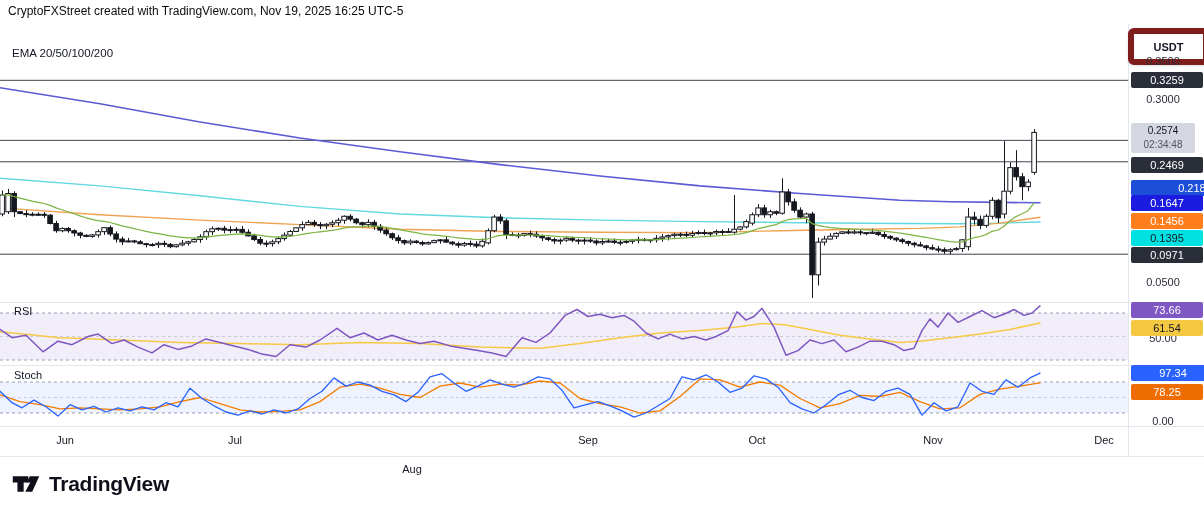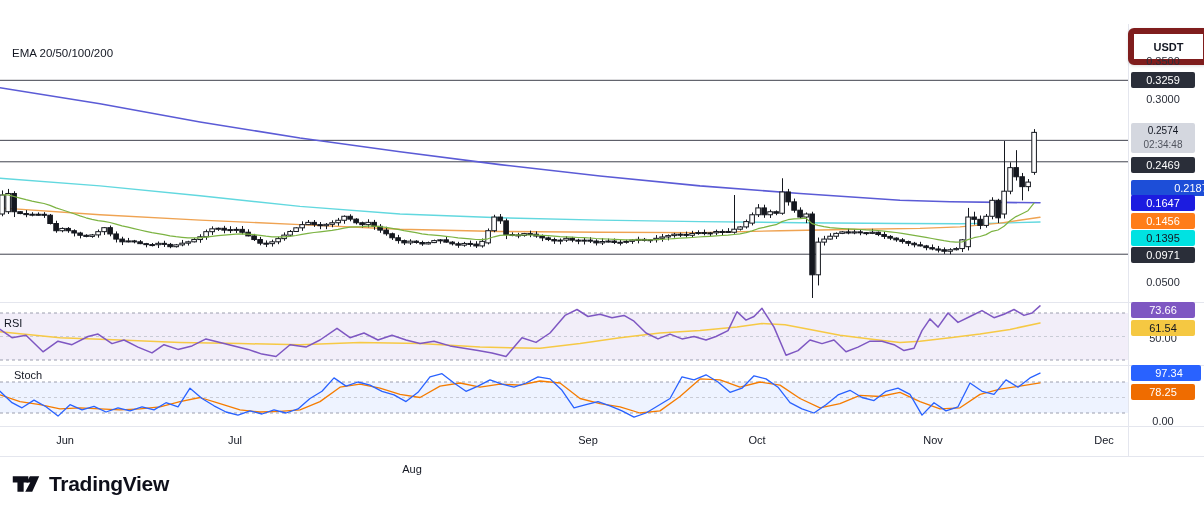--- a/index.html
+++ b/index.html
@@ -8,37 +8,38 @@
   .attribution{position:absolute;left:8px;top:4px;font-size:12px;color:#0c0c0c;white-space:pre;}
   #chart-svg{position:absolute;left:0;top:0;}
   .hdr{position:absolute;left:12px;top:29px;font-size:11.5px;color:#131722;white-space:nowrap;}
   .hdr .sym{margin-right:12px;}
   .hdr .v{margin-right:9px;}
   .hdr2{position:absolute;left:12px;top:47px;font-size:11.5px;color:#131722;}
   .usdt-btn{position:absolute;left:1128px;top:28px;width:69px;height:25px;background:#fff;
             border:6px solid #7f1d1d;border-radius:6px;box-shadow:0 1px 3px rgba(60,64,77,.18);
             font-size:11px;font-weight:700;color:#131722;display:flex;align-items:center;justify-content:center;}
   .pane-label{position:absolute;font-size:11px;color:#131722;}
-  #rsi-label{left:4px;top:305px;margin-top:12px;}
+  #rsi-label{left:14px;top:305px;}
   #stoch-label{left:14px;top:369px;}
   .ax-plain{position:absolute;left:1130px;width:66px;text-align:center;font-size:11px;color:#2a2e39;}
-  .ax-badge{position:absolute;left:1131px;width:64px;height:16px;line-height:16px;border-radius:2px;
+  .ax-badge{position:absolute;left:1131px;width:72px;height:16px;line-height:16px;border-radius:2px;
             text-align:center;font-size:11px;font-weight:500;}
   .price-badge{position:absolute;left:1131px;width:64px;border-radius:2px;text-align:center;
                font-size:10px;background:#d4d7df;padding:1px 0;}
   .price-badge .pb-price{color:#131722;line-height:14px;font-weight:500;}
   .price-badge .pb-cd{color:#50545e;line-height:14px;}
   .month{position:absolute;top:434px;font-size:11px;color:#131722;transform:translateX(-50%);}
   .tv-logo{position:absolute;left:12px;top:471px;display:flex;align-items:center;gap:9px;cursor:pointer;text-decoration:none;}
   .tv-logo span{font-size:21px;font-weight:800;color:#0e0f1a;letter-spacing:-0.3px;}
 </style>
 </head>
 <body>
 
 <div class="shot">
+  <div class="attribution">CryptoFXStreet created with TradingView.com, Nov 19, 2025 16:25 UTC-5</div>
 
   <svg id="chart-svg" width="1204" height="513">
       <rect x="0" y="313" width="1128" height="47" fill="rgba(126,87,194,0.10)"></rect>
       <rect x="0" y="382" width="1128" height="31" fill="rgba(41,98,255,0.08)"></rect>
       <line x1="0" y1="313" x2="1128" y2="313" stroke="#9b9eae" stroke-width="1" stroke-dasharray="3,3"></line>
       <line x1="0" y1="336.5" x2="1128" y2="336.5" stroke="#c9ccd6" stroke-width="1" stroke-dasharray="3,3"></line>
       <line x1="0" y1="360" x2="1128" y2="360" stroke="#9b9eae" stroke-width="1" stroke-dasharray="3,3"></line>
       <line x1="0" y1="382" x2="1128" y2="382" stroke="#9b9eae" stroke-width="1" stroke-dasharray="3,3"></line>
       <line x1="0" y1="397.5" x2="1128" y2="397.5" stroke="#c9ccd6" stroke-width="1" stroke-dasharray="3,3"></line>
       <line x1="0" y1="413" x2="1128" y2="413" stroke="#9b9eae" stroke-width="1" stroke-dasharray="3,3"></line>

